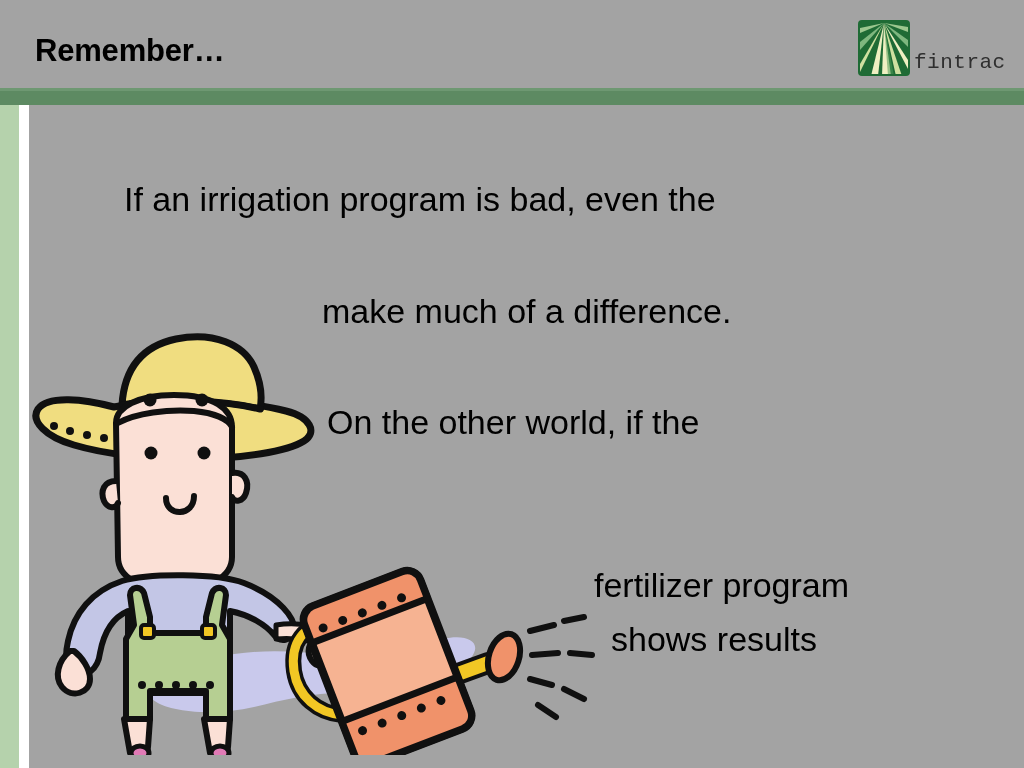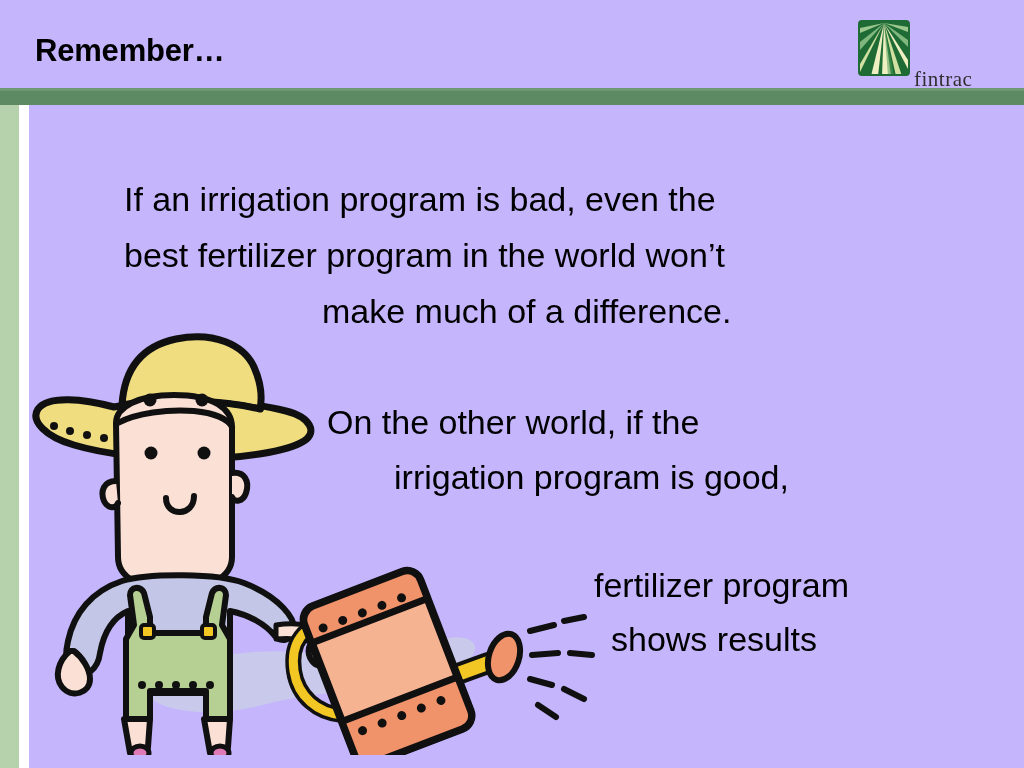--- a/index.html
+++ b/index.html
@@ -7,21 +7,21 @@
     padding: 0;
     background: #ffffff;
   }
   body {
     font-family: "Liberation Sans", sans-serif;
   }
   #slide {
     position: relative;
     width: 1024px;
     height: 768px;
-    background: #c4b5fd;
+    background: #a3a3a3;
     overflow: hidden;
   }
 
   
   #slide-title {
     position: absolute;
     left: 35px;
     top: 33px;
     font-size: 31px;
     font-weight: bold;
@@ -44,22 +44,21 @@
     width: 52px;
     height: 56px;
   }
   #logo-word {
     position: absolute;
     left: 56px;
     top: 31px;
     font-size: 21px;
     color: #2f2f2f;
     letter-spacing: 0.5px;
-    font-family: Liberation Serif, serif;
-    margin-top: 16px;
+    font-family: Liberation Mono, monospace;
   }
 
   
   #header-rule {
     position: absolute;
     left: 0;
     top: 88px;
     width: 1024px;
     height: 17px;
     background: #5d8a62;
@@ -297,21 +296,19 @@
           <path d="M552 358 L574 360"></path>
           <path d="M512 384 L534 390"></path>
           <path d="M546 394 L566 404"></path>
           <path d="M520 410 L538 422"></path>
         </g>
       </g>
     </svg>
   </div>
 
   <div class="body-line" id="p1-l1">If an irrigation program is bad, even the</div>
-  <div class="body-line" id="p1-l2">best fertilizer program in the world won’t</div>
   <div class="body-line" id="p1-l3">make much of a difference.</div>
 
   <div class="body-line" id="p2-l1">On the other world, if the</div>
-  <div class="body-line" id="p2-l2">irrigation program is good,</div>
   <div class="body-line" id="p2-l4">fertilizer program</div>
   <div class="body-line" id="p2-l5">shows results</div>
 
 </div>
 
 </body></html>

